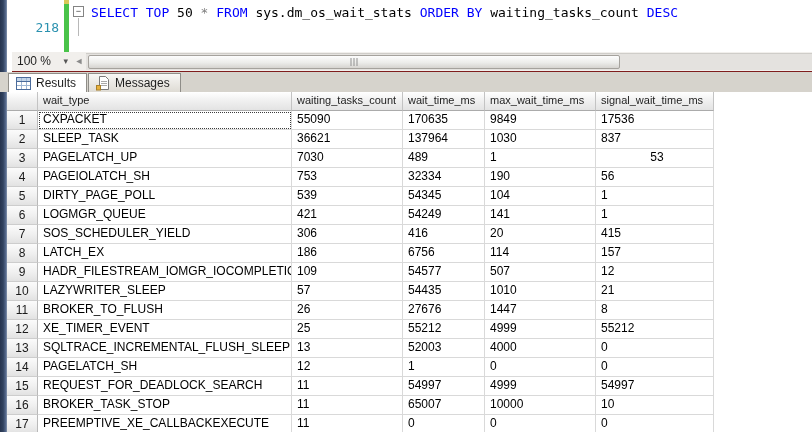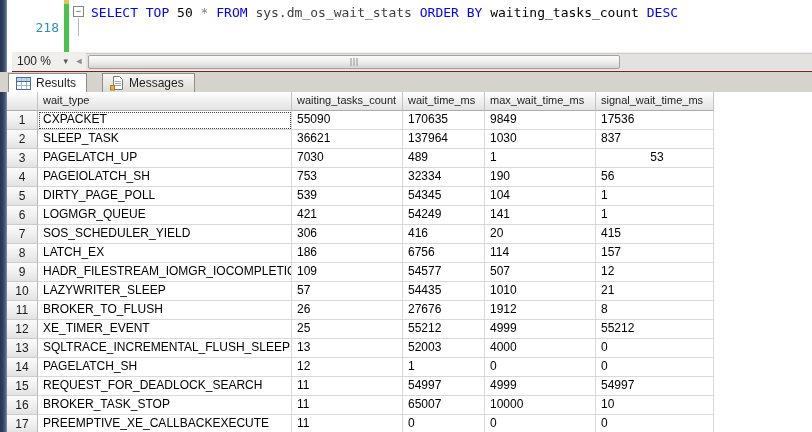--- a/index.html
+++ b/index.html
@@ -19,21 +19,21 @@
   .changebar-yellow{position:absolute;left:57px;top:0;width:5px;height:4px;background:#d9c858;}
   .changebar-green{position:absolute;left:57px;top:4px;width:5px;height:48px;background:#49c349;}
   .collapse-box{position:absolute;left:66px;top:6px;width:11px;height:11px;border:1px solid #848484;
                 background:#fff;color:#333;font:9px/9px "Liberation Sans",sans-serif;
                 text-align:center;box-sizing:border-box;}
   .region-guide{position:absolute;left:71px;top:18px;width:1px;height:18px;background:#b8b8b8;}
   .code-line{position:absolute;left:84px;top:4px;white-space:pre;
              font-family:"DejaVu Sans Mono","Liberation Mono",monospace;font-size:13px;line-height:17px;}
   .tok-kw{color:#0000FF;}
   .tok-plain{color:#000;}
-  .tok-sysobj{color:#404040;}
+  .tok-sysobj{color:#000000;}
   .tok-op{color:#808080;}
 
   
   .hscroll-row{position:absolute;left:12px;top:52px;width:812px;height:20px;
                background:#f1efec;border-bottom:1px solid #7f1d1d;box-sizing:border-box;}
   .zoom-ctl{position:absolute;left:2px;top:0;width:56px;height:19px;
             font-size:12px;color:#1e1e1e;line-height:19px;}
   .zoom-label{padding-left:3px;}
   .caret{position:absolute;right:2px;top:0;font-size:9px;color:#555;}
   .sb-left{position:absolute;left:61px;top:2px;width:12px;height:15px;color:#8a8a8a;
@@ -45,21 +45,21 @@
             border:1px solid #a5a29d;border-radius:2px;box-sizing:border-box;}
   .grip{position:absolute;left:50%;top:2px;transform:translateX(-50%);display:flex;gap:2px;}
   .grip i{display:block;width:1px;height:8px;background:#8f8f8f;}
 
   
   .tabstrip{position:absolute;left:0;top:72px;width:812px;height:20px;background:#d6d3cc;}
   .tab{position:absolute;top:1px;height:19px;display:flex;align-items:center;gap:5px;
        padding:0 10px 0 7px;font-size:12px;color:#1e1e1e;box-sizing:border-box;
        border:1px solid #8f8d88;border-bottom:none;}
   .tab.active{left:8px;background:#fff;z-index:2;}
-  .tab.inactive{left:102px;background:linear-gradient(180deg,#f8f7f5,#dedbd4);}
+  .tab.inactive{left:88px;background:linear-gradient(180deg,#f8f7f5,#dedbd4);}
   .tab svg{flex:0 0 auto;}
 
   
   .grid{position:absolute;left:7px;top:92px;width:805px;height:340px;background:#fff;overflow:hidden;}
   .ghead{display:flex;height:19px;}
   .hcell,.corner{box-sizing:border-box;height:19px;flex:0 0 auto;
         background:linear-gradient(180deg,#ffffff 0%,#f1f1f1 45%,#e3e3e3 100%);
         border-right:1px solid #c3c3c3;border-bottom:1px solid #ababab;
         font-size:11px;color:#1e1e1e;line-height:17px;padding-left:5px;
         overflow:hidden;white-space:nowrap;}
@@ -224,21 +224,21 @@
           <div class="cell" style="width: 111px;">57</div>
           <div class="cell" style="width: 82px;">54435</div>
           <div class="cell" style="width: 111px;">1010</div>
           <div class="cell" style="width: 118px;">21</div>
         </div>
         <div class="grow">
           <div class="rnum">11</div>
           <div class="cell" style="width: 254px;">BROKER_TO_FLUSH</div>
           <div class="cell" style="width: 111px;">26</div>
           <div class="cell" style="width: 82px;">27676</div>
-          <div class="cell" style="width: 111px;">1912</div>
+          <div class="cell" style="width: 111px;">1447</div>
           <div class="cell" style="width: 118px;">8</div>
         </div>
         <div class="grow">
           <div class="rnum">12</div>
           <div class="cell" style="width: 254px;">XE_TIMER_EVENT</div>
           <div class="cell" style="width: 111px;">25</div>
           <div class="cell" style="width: 82px;">55212</div>
           <div class="cell" style="width: 111px;">4999</div>
           <div class="cell" style="width: 118px;">55212</div>
         </div>

